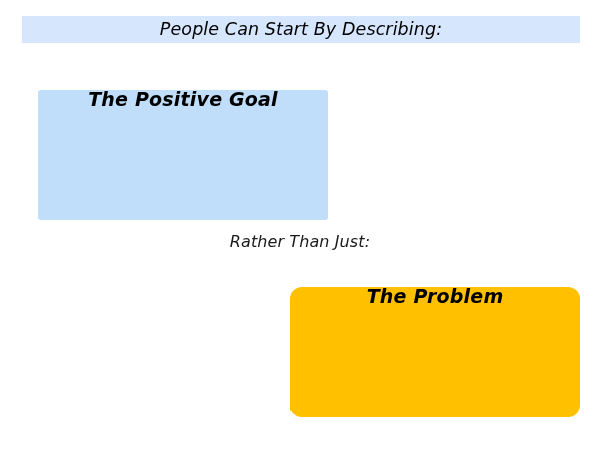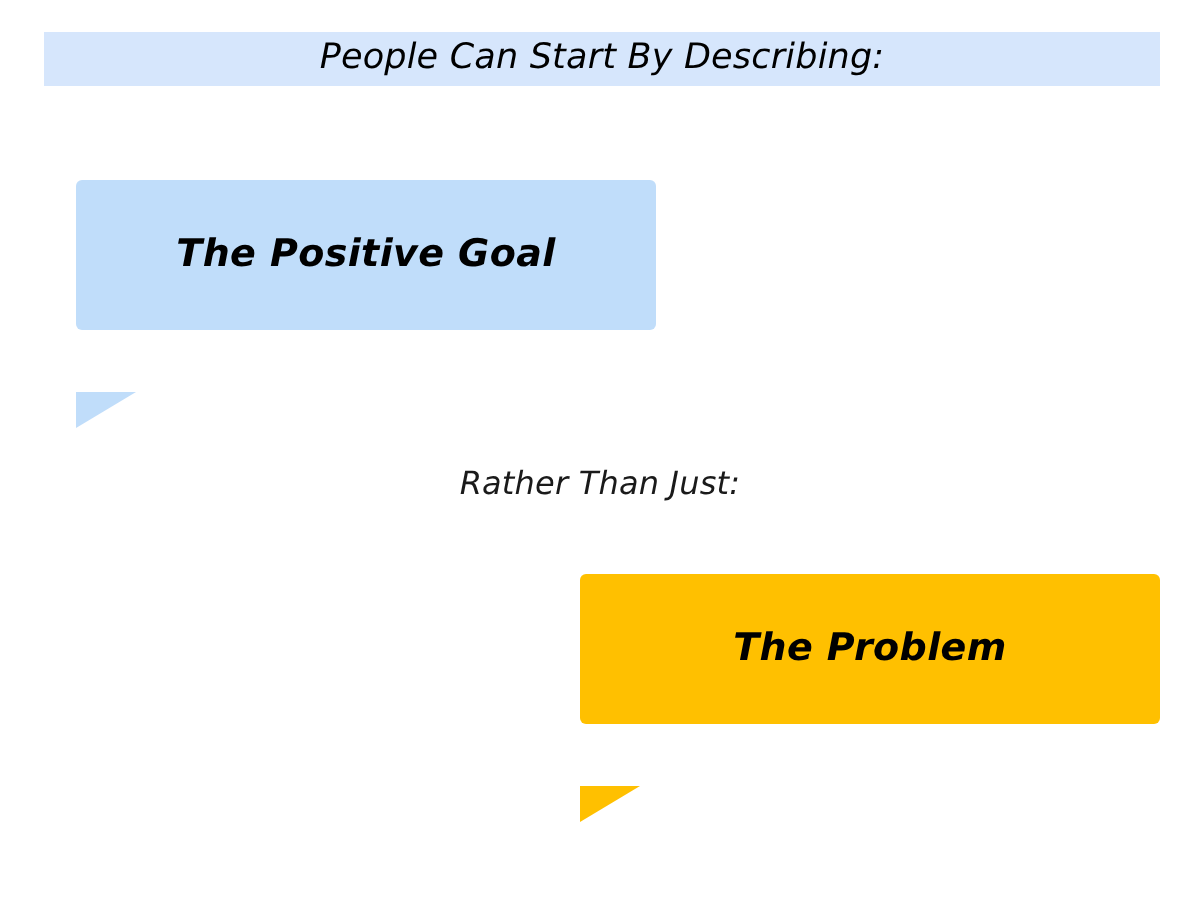--- a/index.html
+++ b/index.html
@@ -46,24 +46,24 @@
 
   
   .bubble {
     position: absolute;
   }
   .bubble-body {
     position: absolute;
     left: 0;
     top: 0;
     width: 100%;
-    height: 75px;
+    height: 130px;
     border-radius: 3px;
     display: flex;
-    align-items: center;
+    align-items: flex-start;
     justify-content: center;
     box-sizing: border-box;
   }
   .bubble-label {
     font-family: "DejaVu Sans", sans-serif;
     font-size: 19px;
     font-style: italic;
     font-weight: bold;
     color: #000000;
     white-space: nowrap;
@@ -89,21 +89,21 @@
   }
   #bubble-positive-goal .bubble-body { background: #c0ddfa; }
 
   
   #bubble-problem {
     left: 290px;
     top: 287px;
     width: 290px;
     height: 125px;
   }
-  #bubble-problem .bubble-body { background: #ffc000; }
+  #bubble-problem .bubble-body { background: #ffc000; border-radius: 12px; }
 
   
   #connector-caption {
     position: absolute;
     left: 0;
     top: 232px;
     width: 600px;
     text-align: center;
   }
   #connector-caption-text {

